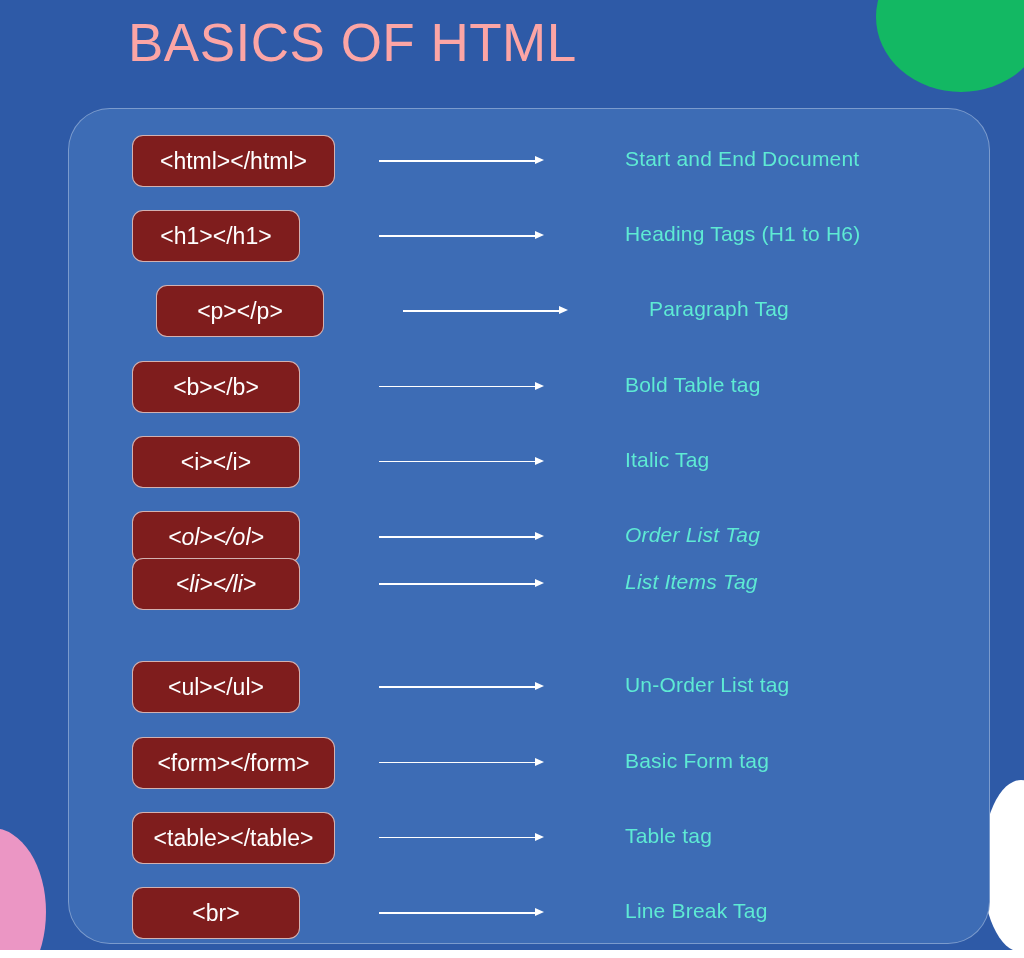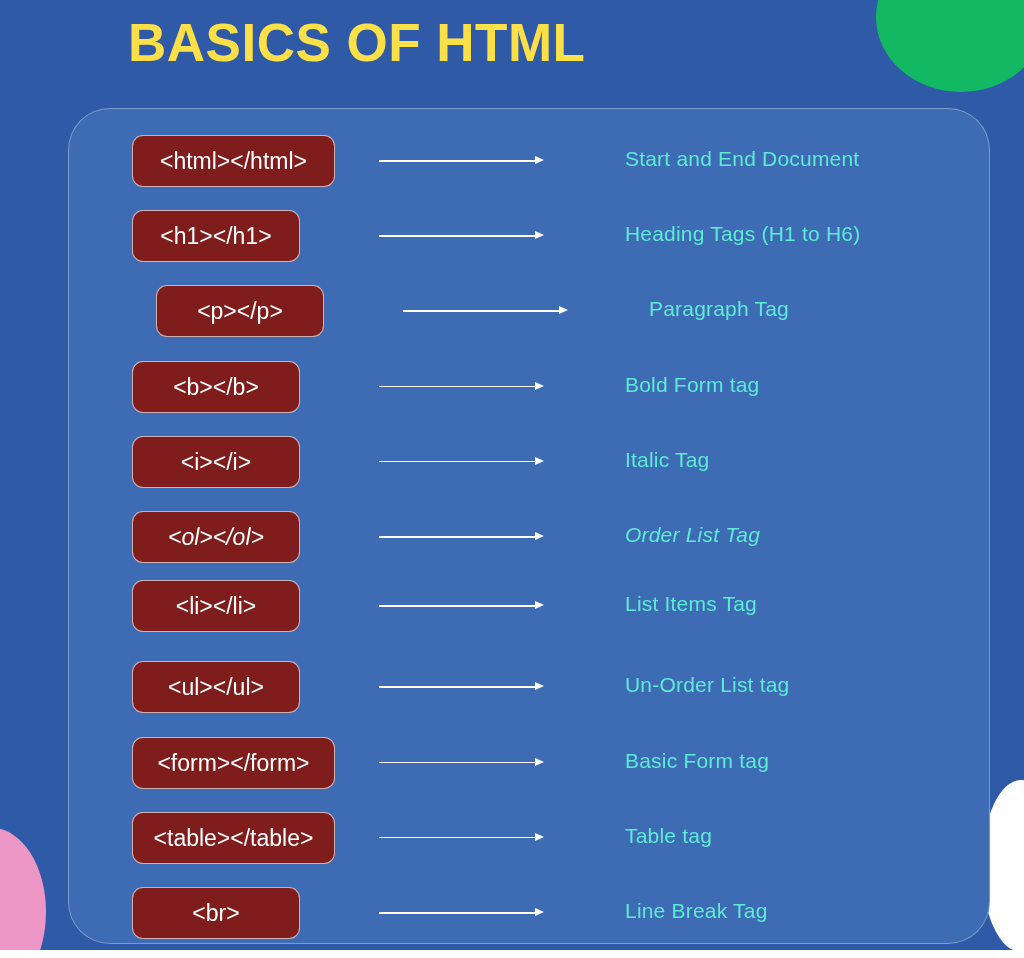--- a/index.html
+++ b/index.html
@@ -40,22 +40,22 @@
     height: 8px;
     background: #ffffff;
   }
 
   
   #page-title {
     position: absolute;
     left: 128px;
     top: 8px;
     font-size: 53px;
-    font-weight: bold;
-    color: #fde047;
+    font-weight: normal;
+    color: #fca5a5;
     letter-spacing: 0.5px;
     line-height: 70px;
     white-space: nowrap;
   }
 
   
   #panel {
     position: absolute;
     left: 68px;
     top: 108px;
@@ -158,39 +158,39 @@
           <div class="head"></div>
         </div>
         <div class="label">Paragraph Tag</div>
       </div>
       <div class="row" style="top: 251.6px;">
         <div class="code-box narrow">&lt;b&gt;&lt;/b&gt;</div>
         <div class="arrow">
           <div class="shaft"></div>
           <div class="head"></div>
         </div>
-        <div class="label">Bold Form tag</div>
+        <div class="label">Bold Table tag</div>
       </div>
       <div class="row" style="top: 326.8px;">
         <div class="code-box narrow">&lt;i&gt;&lt;/i&gt;</div>
         <div class="arrow">
           <div class="shaft"></div>
           <div class="head"></div>
         </div>
         <div class="label">Italic Tag</div>
       </div>
       <div class="row" style="top: 402px; font-style: italic;">
         <div class="code-box narrow">&lt;ol&gt;&lt;/ol&gt;</div>
         <div class="arrow">
           <div class="shaft"></div>
           <div class="head"></div>
         </div>
         <div class="label">Order List Tag</div>
       </div>
-      <div class="row" style="top: 471px;">
+      <div class="row" style="top: 449px; font-style: italic;">
         <div class="code-box narrow">&lt;li&gt;&lt;/li&gt;</div>
         <div class="arrow">
           <div class="shaft"></div>
           <div class="head"></div>
         </div>
         <div class="label">List Items Tag</div>
       </div>
       <div class="row" style="top: 552.4px;">
         <div class="code-box narrow">&lt;ul&gt;&lt;/ul&gt;</div>
         <div class="arrow">

